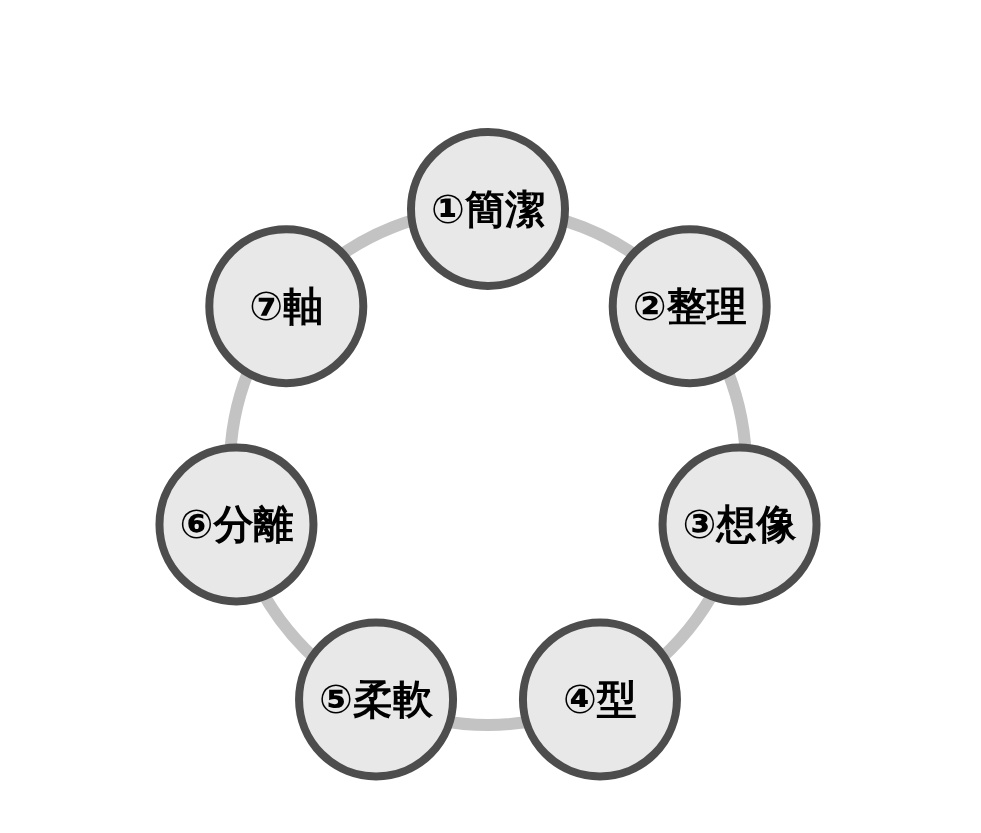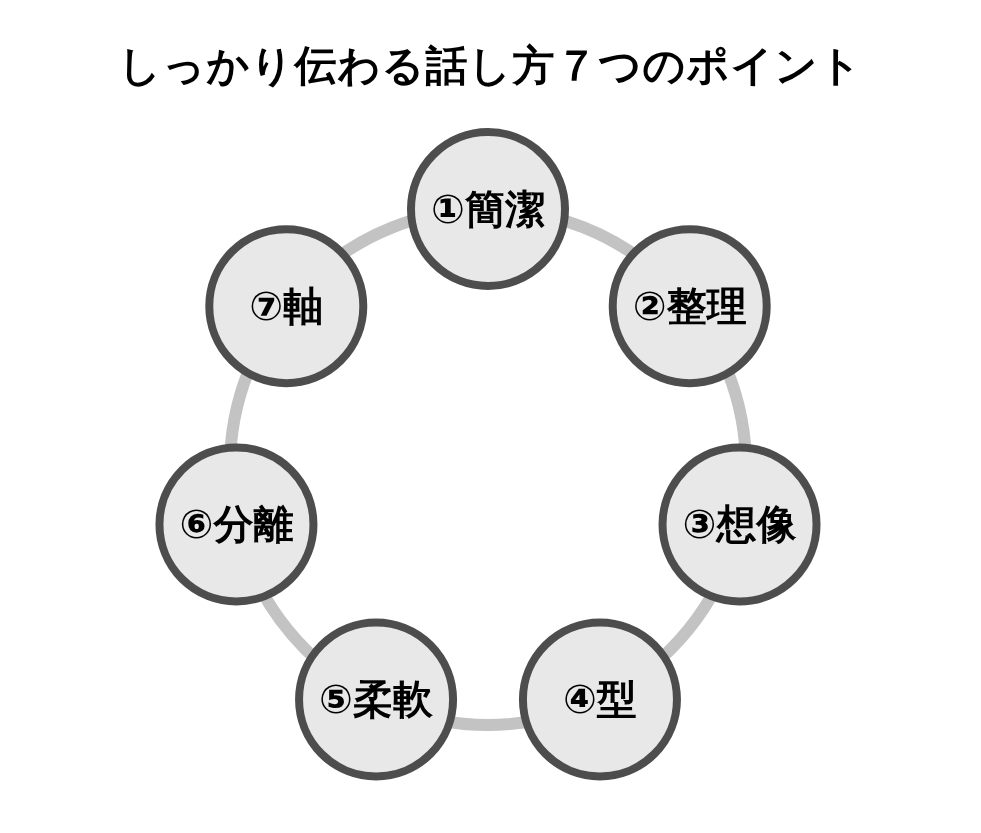--- a/index.html
+++ b/index.html
@@ -37,21 +37,20 @@
     font-family: "Liberation Sans", "DejaVu Sans", sans-serif;
     font-size: 40px;
     font-weight: 600;
     fill: #000000;
   }
 </style>
 </head>
 <body>
 
 <div class="page">
-  <h1 class="page-title">しっかり伝わる話し方７つのポイント</h1>
   <svg id="diagram-svg" class="diagram-svg" width="981" height="833" viewBox="0 0 981 833">
       <circle cx="488" cy="467" r="258" fill="none" stroke="#c3c3c3" stroke-width="12"></circle>
       <g>
         <circle cx="488" cy="209" r="77" fill="#e8e8e8" stroke="#4d4d4d" stroke-width="8"></circle>
         <text x="488" y="209" text-anchor="middle" dominant-baseline="central" class="node-label" fill="#000000">①簡潔</text>
       </g>
       <g>
         <circle cx="689.7125224767517" cy="306.1396311204468" r="77" fill="#e8e8e8" stroke="#4d4d4d" stroke-width="8"></circle>
         <text x="689.7125224767517" y="306.1396311204468" text-anchor="middle" dominant-baseline="central" class="node-label" fill="#000000">②整理</text>
       </g>

